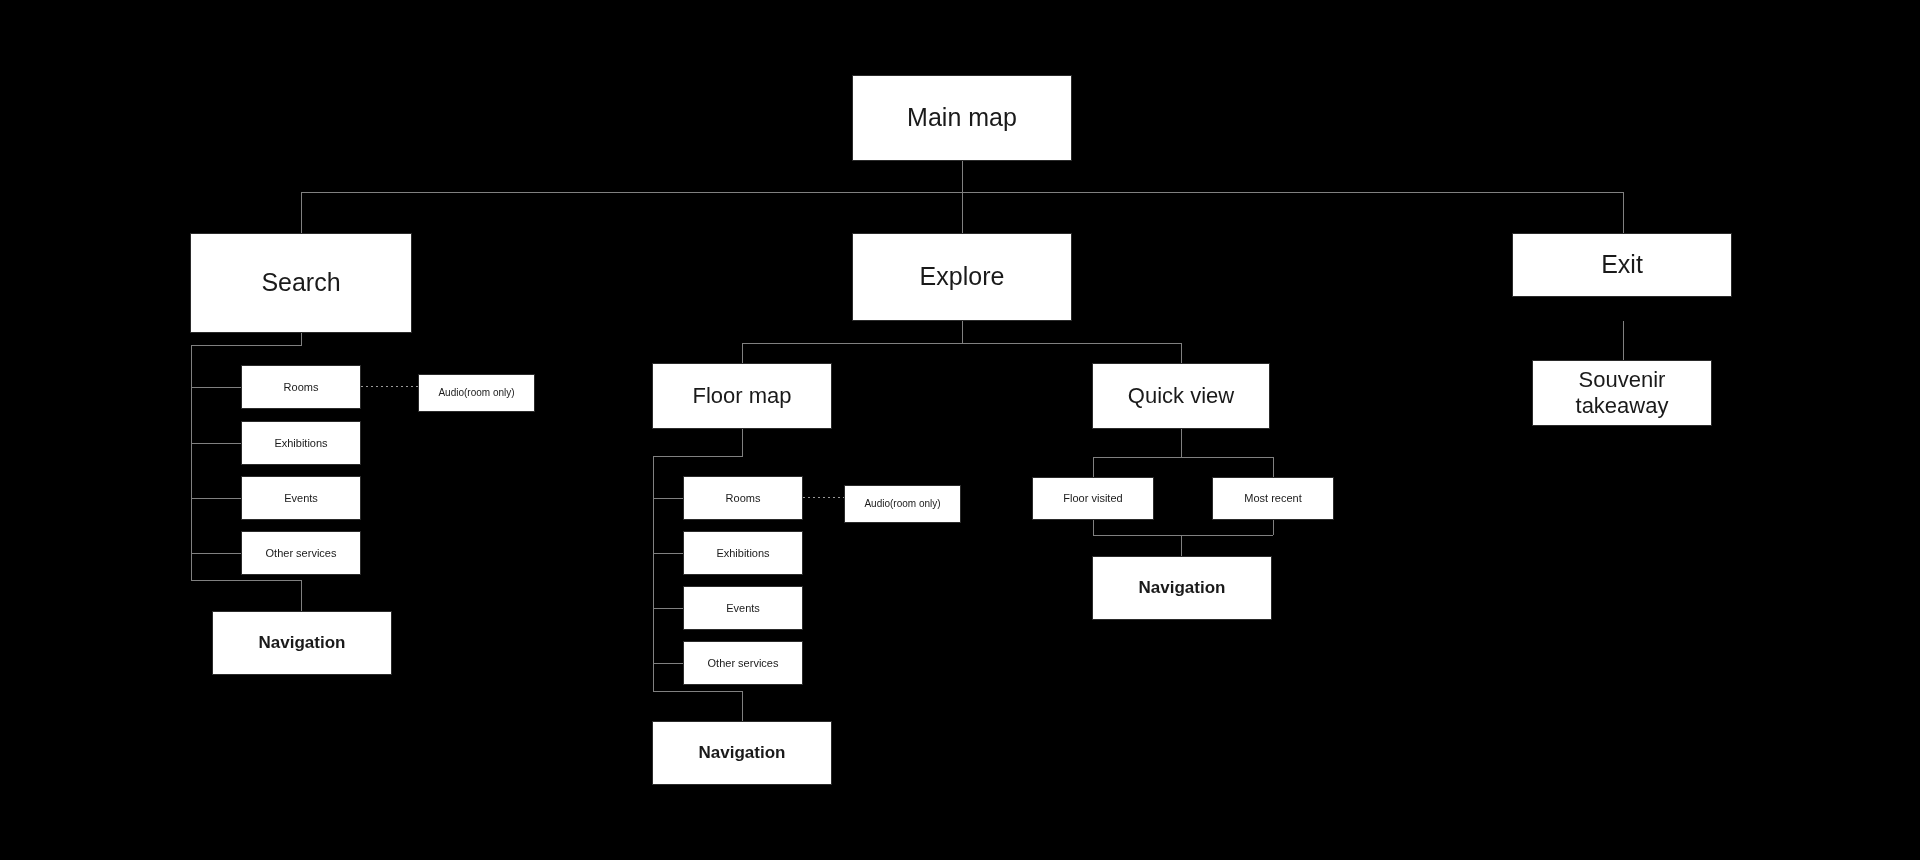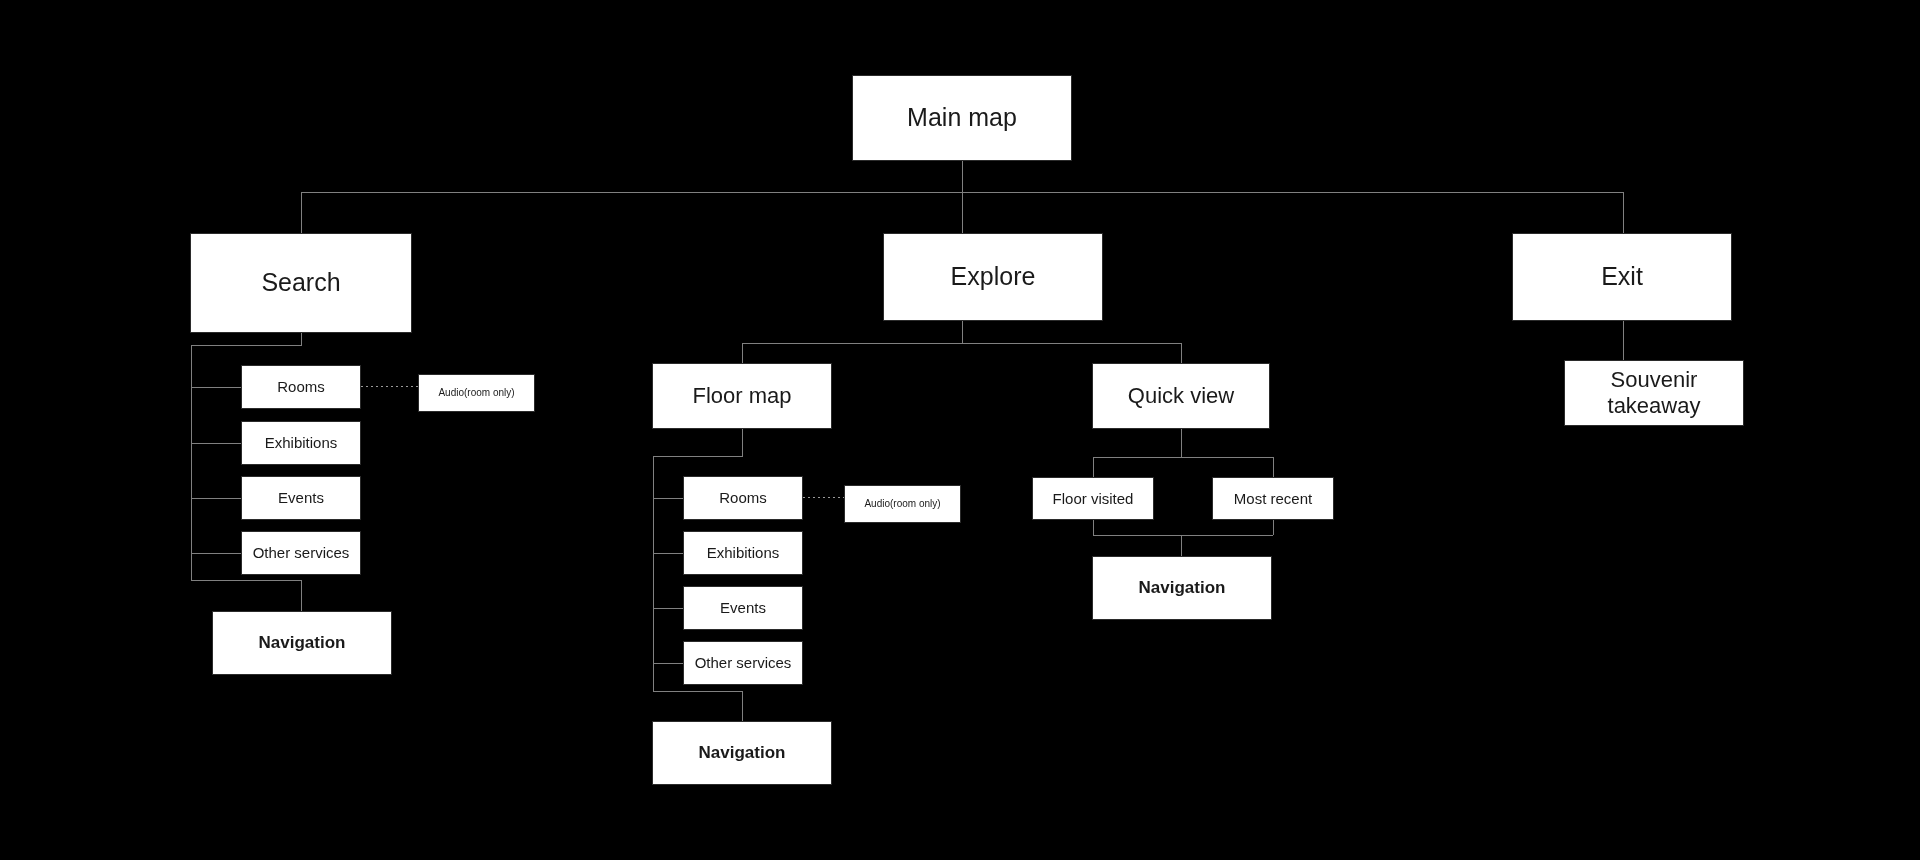--- a/index.html
+++ b/index.html
@@ -40,21 +40,21 @@
     text-align: center;
     line-height: 1.18;
     color: #1a1a1a;
     white-space: pre-line;
     cursor: default;
     z-index: 2;
   }
   .node.level-1 { font-size: 25px; }
   .node.level-2 { font-size: 17px; font-weight: bold; }
   .node.level-3 { font-size: 22px; }
-  .node.level-small { font-size: 15px; }
+  .node.level-small { font-size: 11px; }
   .node.level-tiny { font-size: 10px; margin-top: 8px; }
   .node-label {
     display: block;
     width: 100%;
     padding: 0 6px;
     box-sizing: border-box;
   }
 </style>
 </head>
 <body>
@@ -94,36 +94,36 @@
       </g>
     <g id="dotted-connectors">
         <path d="M 361 386 L 418 386" fill="none" stroke="#9a9a9a" stroke-width="1" stroke-dasharray="2 3" shape-rendering="crispEdges"></path>
         <path d="M 803 497 L 844 497" fill="none" stroke="#9a9a9a" stroke-width="1" stroke-dasharray="2 3" shape-rendering="crispEdges"></path>
       </g>
   </svg>
 
   <div id="node-layer">
       <div class="node level-1" style="left: 852px; top: 75px; width: 220px; height: 86px; border-color: rgb(43, 43, 43);"><span class="node-label">Main map</span></div>
       <div class="node level-1" style="left: 190px; top: 233px; width: 222px; height: 100px; border-color: rgb(43, 43, 43);"><span class="node-label">Search</span></div>
-      <div class="node level-1" style="left: 852px; top: 233px; width: 220px; height: 88px; border-color: rgb(43, 43, 43); margin-left: 31px;"><span class="node-label">Explore</span></div>
-      <div class="node level-1" style="left: 1512px; top: 233px; width: 220px; height: 88px; border-color: rgb(43, 43, 43);"><span class="node-label">Exit</span></div>
+      <div class="node level-1" style="left: 852px; top: 233px; width: 220px; height: 88px; border-color: rgb(43, 43, 43);"><span class="node-label">Explore</span></div>
+      <div class="node level-1" style="left: 1512px; top: 233px; width: 220px; height: 64px; border-color: rgb(43, 43, 43);"><span class="node-label">Exit</span></div>
       <div class="node level-small" style="left: 241px; top: 365px; width: 120px; height: 44px; border-color: rgb(43, 43, 43);"><span class="node-label">Rooms</span></div>
       <div class="node level-tiny" style="left: 418px; top: 366px; width: 117px; height: 38px; border-color: rgb(43, 43, 43);"><span class="node-label">Audio(room only)</span></div>
       <div class="node level-small" style="left: 241px; top: 421px; width: 120px; height: 44px; border-color: rgb(43, 43, 43);"><span class="node-label">Exhibitions</span></div>
       <div class="node level-small" style="left: 241px; top: 476px; width: 120px; height: 44px; border-color: rgb(43, 43, 43);"><span class="node-label">Events</span></div>
       <div class="node level-small" style="left: 241px; top: 531px; width: 120px; height: 44px; border-color: rgb(43, 43, 43);"><span class="node-label">Other services</span></div>
       <div class="node level-2" style="left: 212px; top: 611px; width: 180px; height: 64px; border-color: rgb(43, 43, 43);"><span class="node-label">Navigation</span></div>
       <div class="node level-3" style="left: 652px; top: 363px; width: 180px; height: 66px; border-color: rgb(43, 43, 43);"><span class="node-label">Floor map</span></div>
       <div class="node level-small" style="left: 683px; top: 476px; width: 120px; height: 44px; border-color: rgb(43, 43, 43);"><span class="node-label">Rooms</span></div>
       <div class="node level-tiny" style="left: 844px; top: 477px; width: 117px; height: 38px; border-color: rgb(43, 43, 43);"><span class="node-label">Audio(room only)</span></div>
       <div class="node level-small" style="left: 683px; top: 531px; width: 120px; height: 44px; border-color: rgb(43, 43, 43);"><span class="node-label">Exhibitions</span></div>
       <div class="node level-small" style="left: 683px; top: 586px; width: 120px; height: 44px; border-color: rgb(43, 43, 43);"><span class="node-label">Events</span></div>
       <div class="node level-small" style="left: 683px; top: 641px; width: 120px; height: 44px; border-color: rgb(43, 43, 43);"><span class="node-label">Other services</span></div>
       <div class="node level-2" style="left: 652px; top: 721px; width: 180px; height: 64px; border-color: rgb(43, 43, 43);"><span class="node-label">Navigation</span></div>
       <div class="node level-3" style="left: 1092px; top: 363px; width: 178px; height: 66px; border-color: rgb(43, 43, 43);"><span class="node-label">Quick view</span></div>
       <div class="node level-small" style="left: 1032px; top: 477px; width: 122px; height: 43px; border-color: rgb(43, 43, 43);"><span class="node-label">Floor visited</span></div>
       <div class="node level-small" style="left: 1212px; top: 477px; width: 122px; height: 43px; border-color: rgb(43, 43, 43);"><span class="node-label">Most recent</span></div>
       <div class="node level-2" style="left: 1092px; top: 556px; width: 180px; height: 64px; border-color: rgb(43, 43, 43);"><span class="node-label">Navigation</span></div>
-      <div class="node level-3" style="left: 1532px; top: 360px; width: 180px; height: 66px; border-color: rgb(43, 43, 43); margin-left: 32px;"><span class="node-label">Souvenir
+      <div class="node level-3" style="left: 1532px; top: 360px; width: 180px; height: 66px; border-color: rgb(43, 43, 43);"><span class="node-label">Souvenir
 takeaway</span></div>
     </div>
 
 </div>
 
 </body></html>

